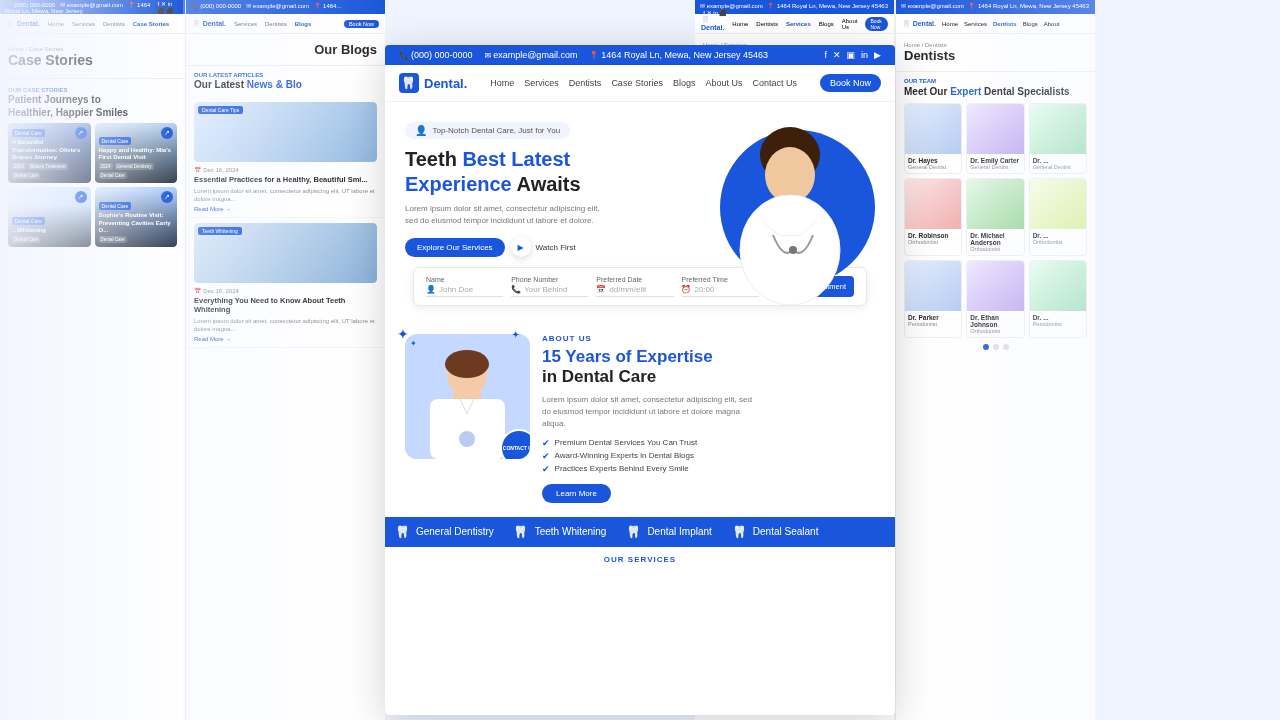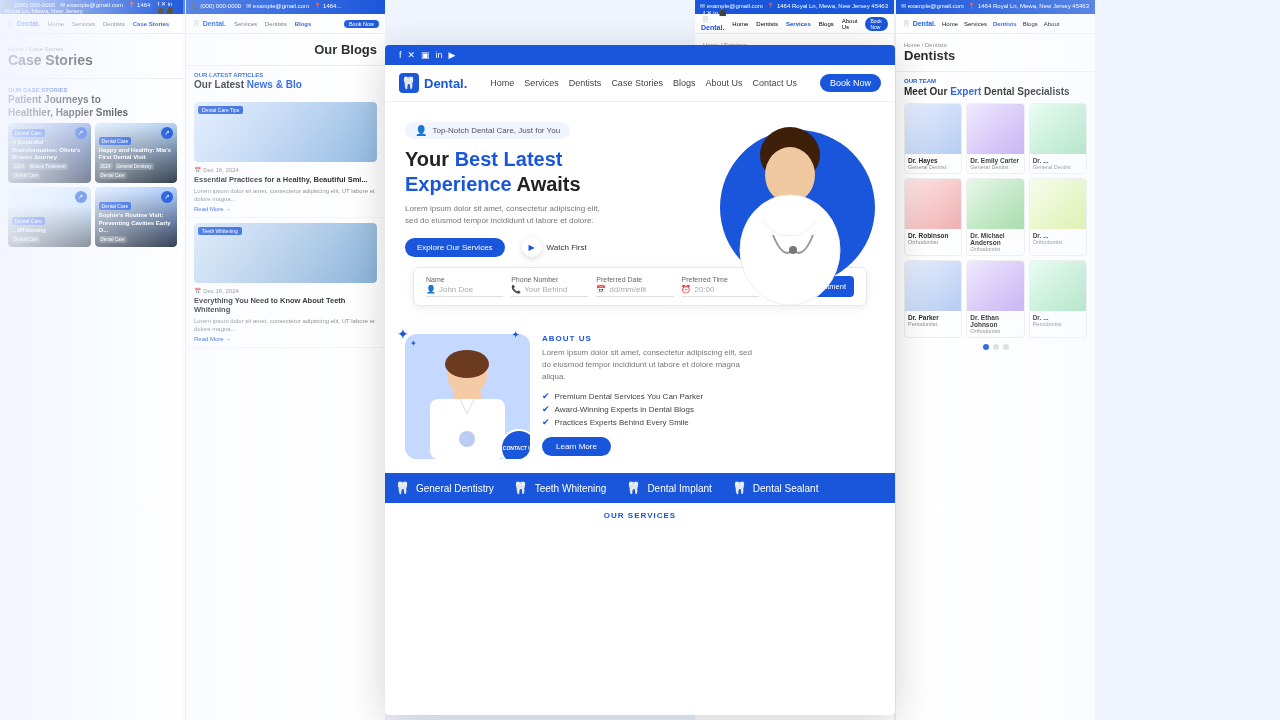--- a/index.html
+++ b/index.html
@@ -37,21 +37,21 @@
       background: #fff; padding: 18px 20px 14px 20px; position: relative; overflow: hidden;
     }
     .hero-badge {
       display: inline-flex; align-items: center; gap: 5px; background: #f0f4ff;
       border-radius: 20px; padding: 3px 10px; font-size: 8px; color: #555; margin-bottom: 8px;
     }
     .hero-badge-icon { color: #1a56db; font-size: 10px; }
     .hero-title { font-size: 20px; font-weight: bold; color: #222; line-height: 1.25; margin-bottom: 6px; }
     .hero-title .highlight { color: #1a56db; }
     .hero-desc { font-size: 8px; color: #777; line-height: 1.5; margin-bottom: 10px; max-width: 200px; }
-    .hero-btns { display: flex; gap: 17px; align-items: center; margin-bottom: 10px; }
+    .hero-btns { display: flex; gap: 6px; align-items: center; margin-bottom: 10px; }
     .btn-primary { background: #1a56db; color: #fff; border: none; border-radius: 20px; padding: 5px 12px; font-size: 8px; cursor: pointer; }
     .btn-watch { display: flex; align-items: center; gap: 5px; font-size: 8px; color: #333; cursor: pointer; }
     .btn-watch-icon { width: 20px; height: 20px; background: #fff; border-radius: 50%; box-shadow: 0 2px 6px rgba(0,0,0,0.15); display: flex; align-items: center; justify-content: center; font-size: 8px; color: #1a56db; }
 
     
     .appt-form {
       background: #fff; border: 1px solid #e8e8e8; border-radius: 6px;
       padding: 8px 12px; margin: 0 8px; box-shadow: 0 2px 8px rgba(0,0,0,0.08);
     }
     .appt-form-row { display: flex; gap: 8px; align-items: flex-end; }
@@ -498,20 +498,25 @@
   <div class="carousel-dots">
     <div class="dot active"></div>
     <div class="dot"></div>
     <div class="dot"></div>
   </div>
 </div>
 
 <div class="main-panel">
 
   <div class="top-bar">
+    <div class="top-bar-left">
+      <span><span class="top-bar-icon">📞</span><span>(000) 000-0000</span></span>
+      <span><span class="top-bar-icon">✉</span><span>example@gmail.com</span></span>
+      <span><span class="top-bar-icon">📍</span><span>1464 Royal Ln, Mewa, New Jersey 45463</span></span>
+    </div>
     <div class="top-bar-right">
       <span>f</span>
       <span>✕</span>
       <span>▣</span>
       <span>in</span>
       <span>▶</span>
     </div>
   </div>
 
   <div class="nav">
@@ -534,21 +539,21 @@
   </div>
 
   <div class="hero">
     <div class="hero-flex">
       <div class="hero-text">
         <div class="hero-badge">
           <span class="hero-badge-icon">👤</span>
           <span>Top-Notch Dental Care, Just for You</span>
         </div>
         <div class="hero-title">
-          <span>Your </span><span class="highlight">Best Latest</span><br>
+          <span>Teeth </span><span class="highlight">Best Latest</span><br>
           <span class="highlight"> Experience</span><span> Awaits</span>
         </div>
         <div class="hero-desc">Lorem ipsum dolor sit amet, consectetur adipiscing elit, sed do eiusmod tempor incididunt ut labore et dolore.</div>
         <div class="hero-btns">
           <button class="btn-primary">Explore Our Services</button>
           <div class="btn-watch">
             <div class="btn-watch-icon">▶</div>
             <span>Watch First</span>
           </div>
         </div>
@@ -632,25 +637,29 @@
             <span>CONTACT US</span>
           </div>
         </div>
 
         <div style="position:absolute;top:-8px;left:-8px;color:#1a56db;font-size:14px;">✦</div>
         <div style="position:absolute;top:5px;left:5px;color:#1a56db;font-size:8px;">✦</div>
         <div style="position:absolute;top:-5px;right:10px;color:#1a56db;font-size:10px;">✦</div>
       </div>
       <div class="about-text-area">
         <div class="about-tag">ABOUT US</div>
+        <div class="about-title">
+          <span class="highlight">15 Years of Expertise</span><br>
+          <span>in Dental Care</span>
+        </div>
         <div class="about-desc">Lorem ipsum dolor sit amet, consectetur adipiscing elit, sed do eiusmod tempor incididunt ut labore et dolore magna aliqua.</div>
         <div class="about-features">
           <div class="about-feature">
             <span class="feature-check">✔</span>
-            <span>Premium Dental Services You Can Parker</span>
+            <span>Premium Dental Services You Can Trust</span>
           </div>
           <div class="about-feature">
             <span class="feature-check">✔</span>
             <span>Award-Winning Experts in Dental Blogs</span>
           </div>
           <div class="about-feature">
             <span class="feature-check">✔</span>
             <span>Practices Experts Behind Every Smile</span>
           </div>
         </div>

